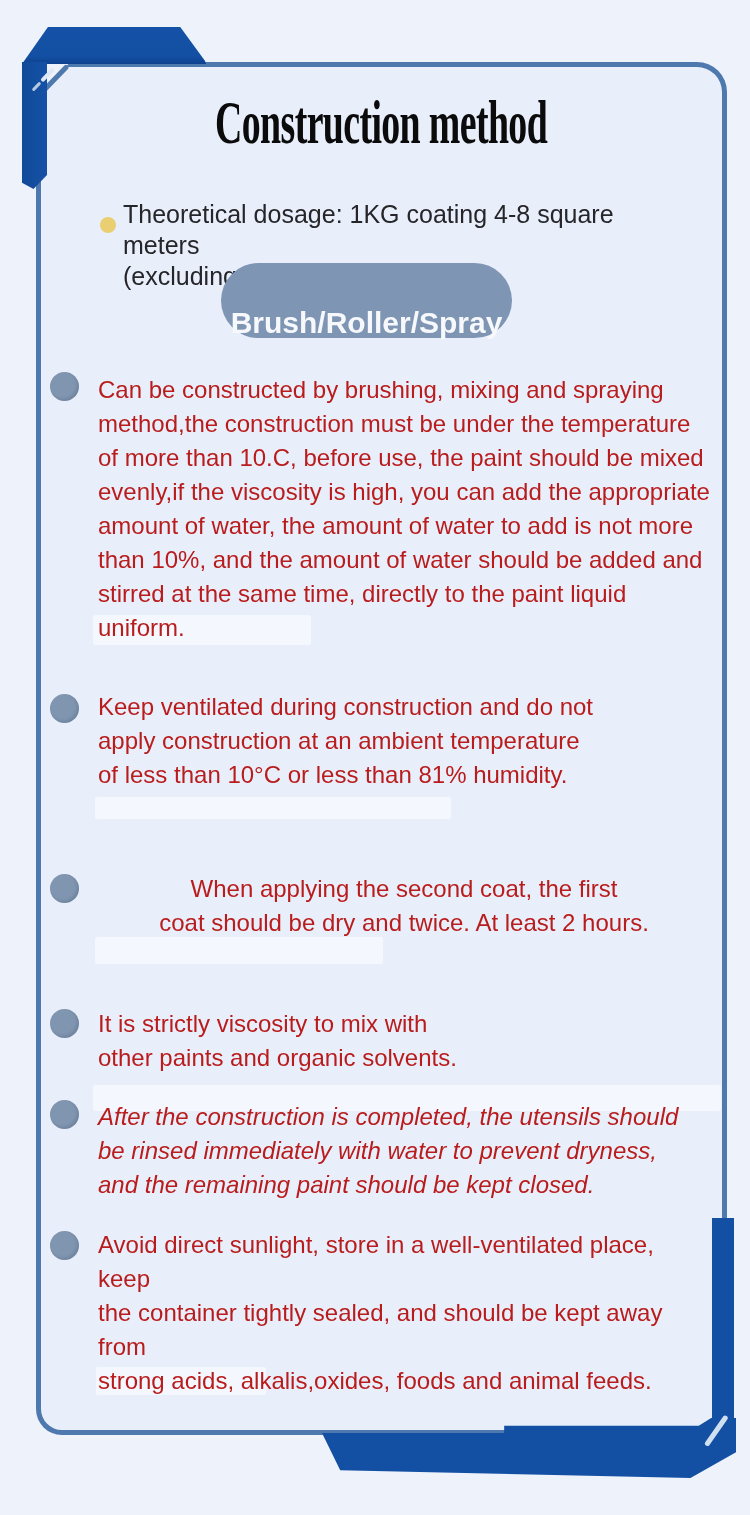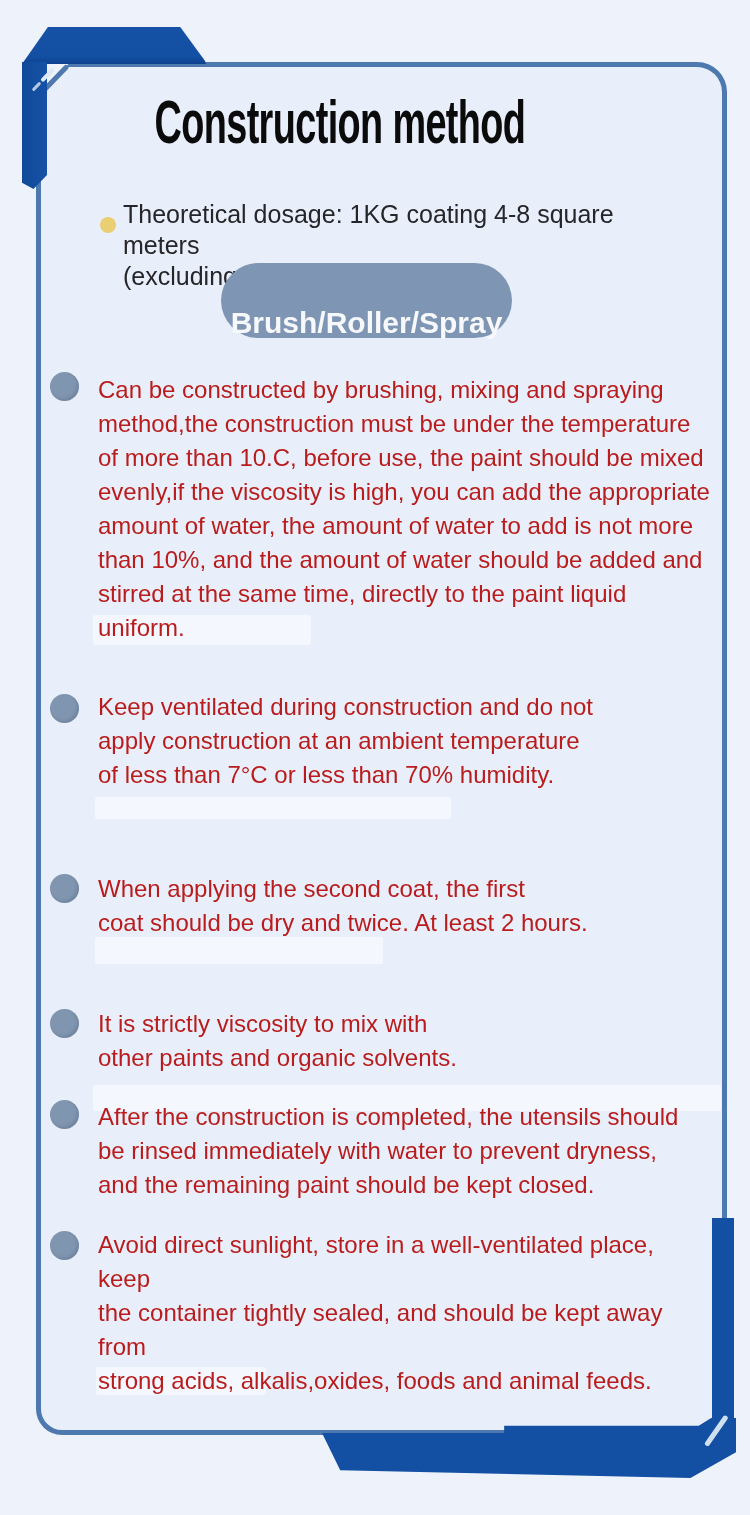--- a/index.html
+++ b/index.html
@@ -65,21 +65,21 @@
     clip-path:polygon(0% 25%,44% 25%,44% 13%,91% 13%,94% 0%,100% 0%,100% 57%,89% 100%,4.4% 87%);
     z-index:5;
   }
   .corner-highlight{
     position:absolute;left:706px;top:1443px;width:36px;height:5px;border-radius:3px;
     background:#cfe0f0;transform:rotate(-55deg);transform-origin:0 50%;z-index:6;
   }
   
   .title{
     position:absolute;left:36px;top:90px;width:691px;height:66px;
-    z-index:4;margin:0;
+    text-align:center;z-index:4;margin:0;font-family:Liberation Serif, serif;
   }
   .title span{
     display:inline-block;
     font-size:62px;line-height:64px;font-weight:900;color:#0b0b0c;
     letter-spacing:-1px;
     transform:scaleX(0.61);transform-origin:50% 50%;
     white-space:nowrap;
   }
   .dosage-row{position:absolute;left:100px;top:199px;z-index:4;}
   .dosage-dot{
@@ -105,23 +105,23 @@
     position:absolute;left:0;top:0;width:29px;height:29px;border-radius:50%;
     background:#8095b0;box-shadow:inset -2px -2px 3px rgba(40,60,90,0.18);
   }
   .itext{
     position:absolute;left:48px;top:0;width:612px;
     font-size:24px;line-height:34px;color:#b91c1c;
     white-space:pre-line;
   }
   .i1{top:372px;} .i1 .itext{top:1px;}
   .i2{top:694px;} .i2 .itext{top:-4px;}
-  .i3{top:874px;} .i3 .itext{top:-2px;}
+  .i3{top:874px;} .i3 .itext{top:-2px;text-align:center;}
   .i4{top:1009px;} .i4 .itext{top:-2px;}
-  .i5{top:1100px;} .i5 .itext{top:0px;}
+  .i5{top:1100px;} .i5 .itext{top:0px;font-style:italic;}
   .i6{top:1231px;} .i6 .itext{top:-3px;}
 </style>
 </head>
 <body>
 
 <div class="card"></div>
 
 <div class="ghost g1"></div>
 <div class="ghost g2"></div>
 <div class="ghost g3"></div>
@@ -158,21 +158,21 @@
 of more than 10.C, before use, the paint should be mixed
 evenly,if the viscosity is high, you can add the appropriate
 amount of water, the amount of water to add is not more
 than 10%, and the amount of water should be added and
 stirred at the same time, directly to the paint liquid uniform.</div>
 </div>
 <div class="instruction i2">
   <span class="bullet"></span>
   <div class="itext">Keep ventilated during construction and do not
 apply construction at an ambient temperature
-of less than 7°C or less than 70% humidity.</div>
+of less than 10°C or less than 81% humidity.</div>
 </div>
 <div class="instruction i3">
   <span class="bullet"></span>
   <div class="itext">When applying the second coat, the first
 coat should be dry and twice. At least 2 hours.</div>
 </div>
 <div class="instruction i4">
   <span class="bullet"></span>
   <div class="itext">It is strictly viscosity to mix with
 other paints and organic solvents.</div>

